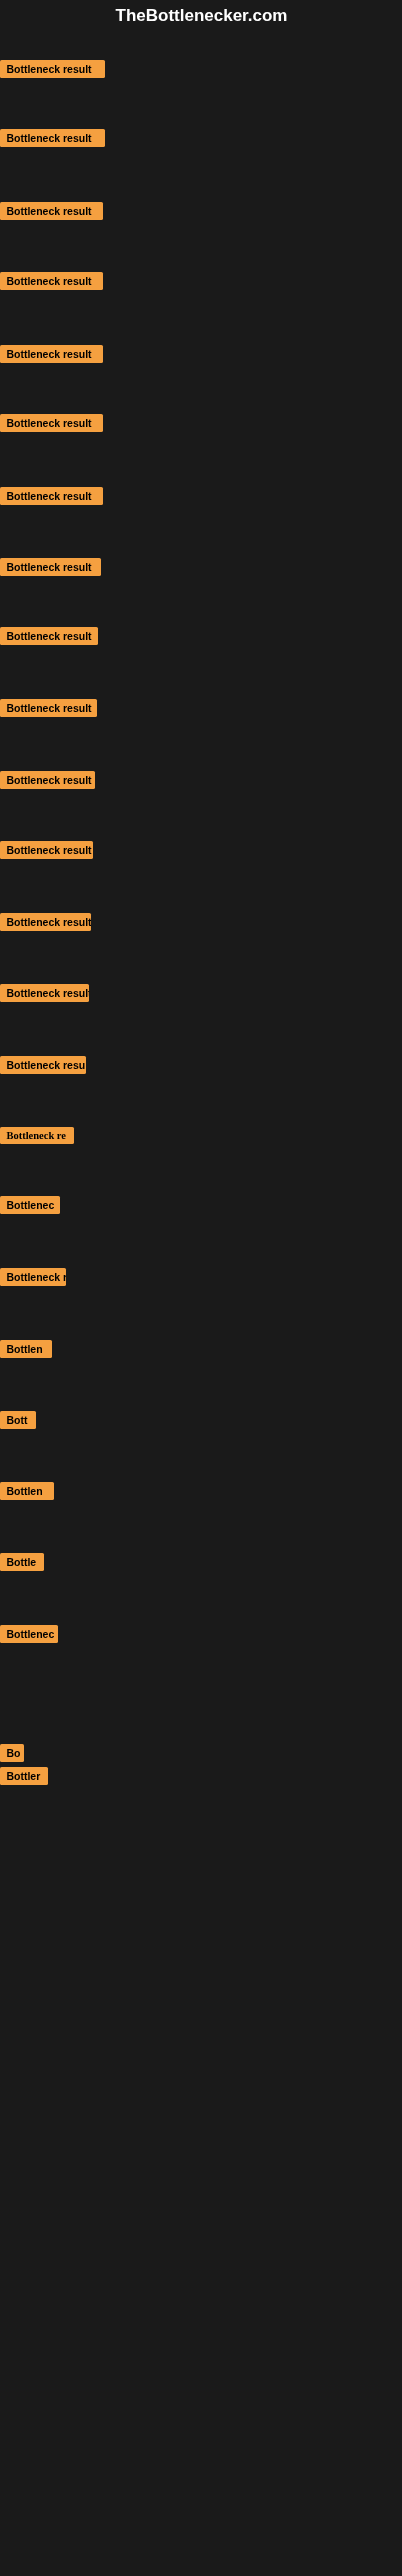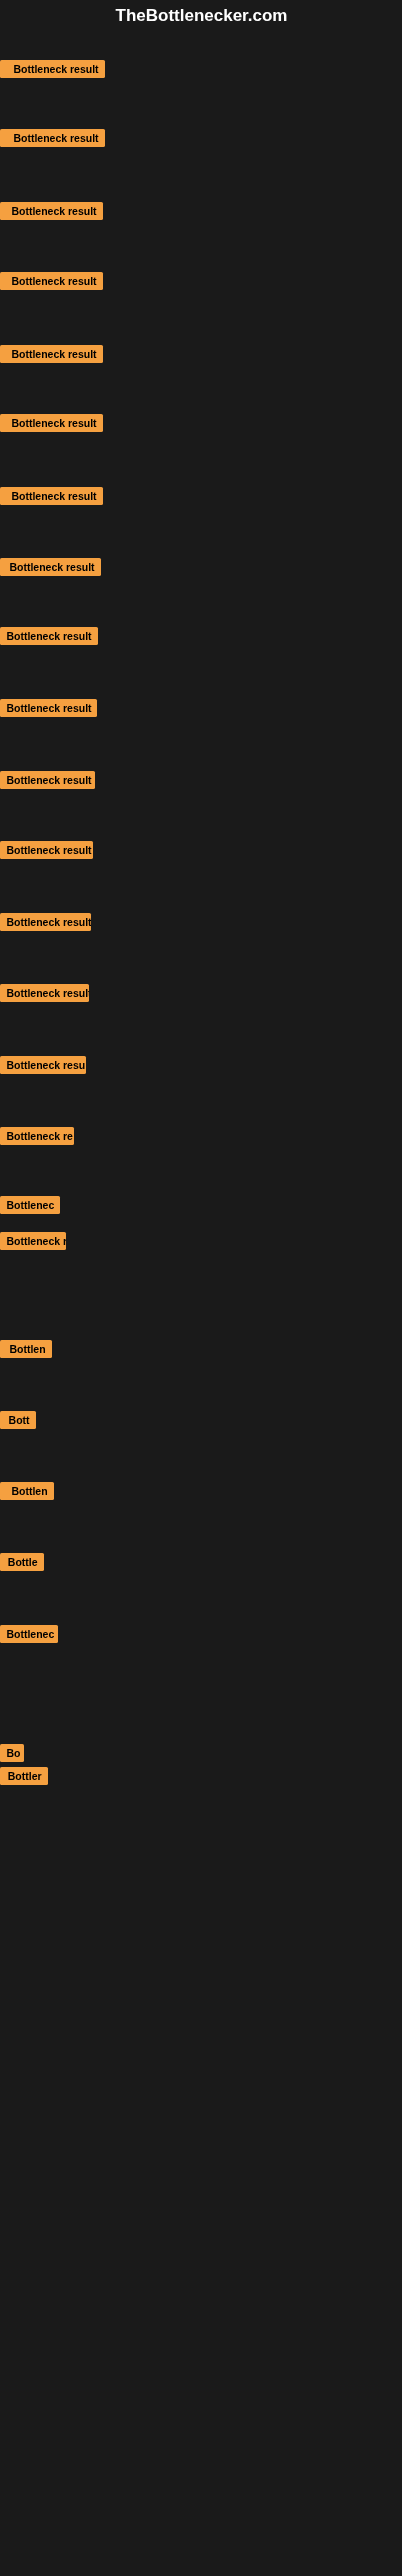--- a/index.html
+++ b/index.html
@@ -28,21 +28,20 @@
     .bottleneck-label {
       display: inline-block;
       background-color: #f5a040;
       color: #000000;
       font-size: 10.5px;
       font-weight: bold;
       padding: 3.2px 6.4px;
       border-radius: 1.6px;
       white-space: nowrap;
       overflow: hidden;
-      text-align: right;
     }
 
     .result-row {
       position: absolute;
       left: 0;
     }
   </style>
 </head>
 <body>
 
@@ -57,23 +56,23 @@
     <div class="result-row" style="top: 384px; left: 0px;"><div class="bottleneck-label" style="max-width: 103px; width: 103px;">Bottleneck result</div></div>
     <div class="result-row" style="top: 457px; left: 0px;"><div class="bottleneck-label" style="max-width: 103px; width: 103px;">Bottleneck result</div></div>
     <div class="result-row" style="top: 528px; left: 0px;"><div class="bottleneck-label" style="max-width: 101px; width: 101px;">Bottleneck result</div></div>
     <div class="result-row" style="top: 597px; left: 0px;"><div class="bottleneck-label" style="max-width: 98px; width: 98px;">Bottleneck result</div></div>
     <div class="result-row" style="top: 669px; left: 0px;"><div class="bottleneck-label" style="max-width: 97px; width: 97px;">Bottleneck result</div></div>
     <div class="result-row" style="top: 741px; left: 0px;"><div class="bottleneck-label" style="max-width: 95px; width: 95px;">Bottleneck result</div></div>
     <div class="result-row" style="top: 811px; left: 0px;"><div class="bottleneck-label" style="max-width: 93px; width: 93px;">Bottleneck result</div></div>
     <div class="result-row" style="top: 883px; left: 0px;"><div class="bottleneck-label" style="max-width: 91px; width: 91px;">Bottleneck result</div></div>
     <div class="result-row" style="top: 954px; left: 0px;"><div class="bottleneck-label" style="max-width: 89px; width: 89px;">Bottleneck result</div></div>
     <div class="result-row" style="top: 1026px; left: 0px;"><div class="bottleneck-label" style="max-width: 86px; width: 86px;">Bottleneck result</div></div>
-    <div class="result-row" style="top: 1097px; left: 0px;"><div class="bottleneck-label" style="max-width: 74px; width: 74px;">Bottleneck re</div></div>
+    <div class="result-row" style="top: 1097px; left: 0px; font-family: Liberation Serif, serif;"><div class="bottleneck-label" style="max-width: 74px; width: 74px;">Bottleneck re</div></div>
     <div class="result-row" style="top: 1166px; left: 0px;"><div class="bottleneck-label" style="max-width: 60px; width: 60px;">Bottlenec</div></div>
-    <div class="result-row" style="top: 1202px; left: 0px;"><div class="bottleneck-label" style="max-width: 66px; width: 66px;">Bottleneck r</div></div>
+    <div class="result-row" style="top: 1238px; left: 0px;"><div class="bottleneck-label" style="max-width: 66px; width: 66px;">Bottleneck r</div></div>
     <div class="result-row" style="top: 1310px; left: 0px;"><div class="bottleneck-label" style="max-width: 52px; width: 64px;">Bottlen</div></div>
     <div class="result-row" style="top: 1381px; left: 0px;"><div class="bottleneck-label" style="max-width: 36px; width: 36px;">Bott</div></div>
     <div class="result-row" style="top: 1452px; left: 0px;"><div class="bottleneck-label" style="max-width: 54px; width: 54px;">Bottlen</div></div>
     <div class="result-row" style="top: 1523px; left: 0px;"><div class="bottleneck-label" style="max-width: 44px; width: 44px;">Bottle</div></div>
     <div class="result-row" style="top: 1595px; left: 0px;"><div class="bottleneck-label" style="max-width: 58px; width: 58px;">Bottlenec</div></div>
     <div class="result-row" style="top: 1666px; left: 0px; margin-top: 48px;"><div class="bottleneck-label" style="max-width: 24px; width: 24px;">Bo</div></div>
     <div class="result-row" style="top: 1737px; left: 0px;"><div class="bottleneck-label" style="max-width: 48px; width: 48px;">Bottler</div></div>
   </div>
 
 

